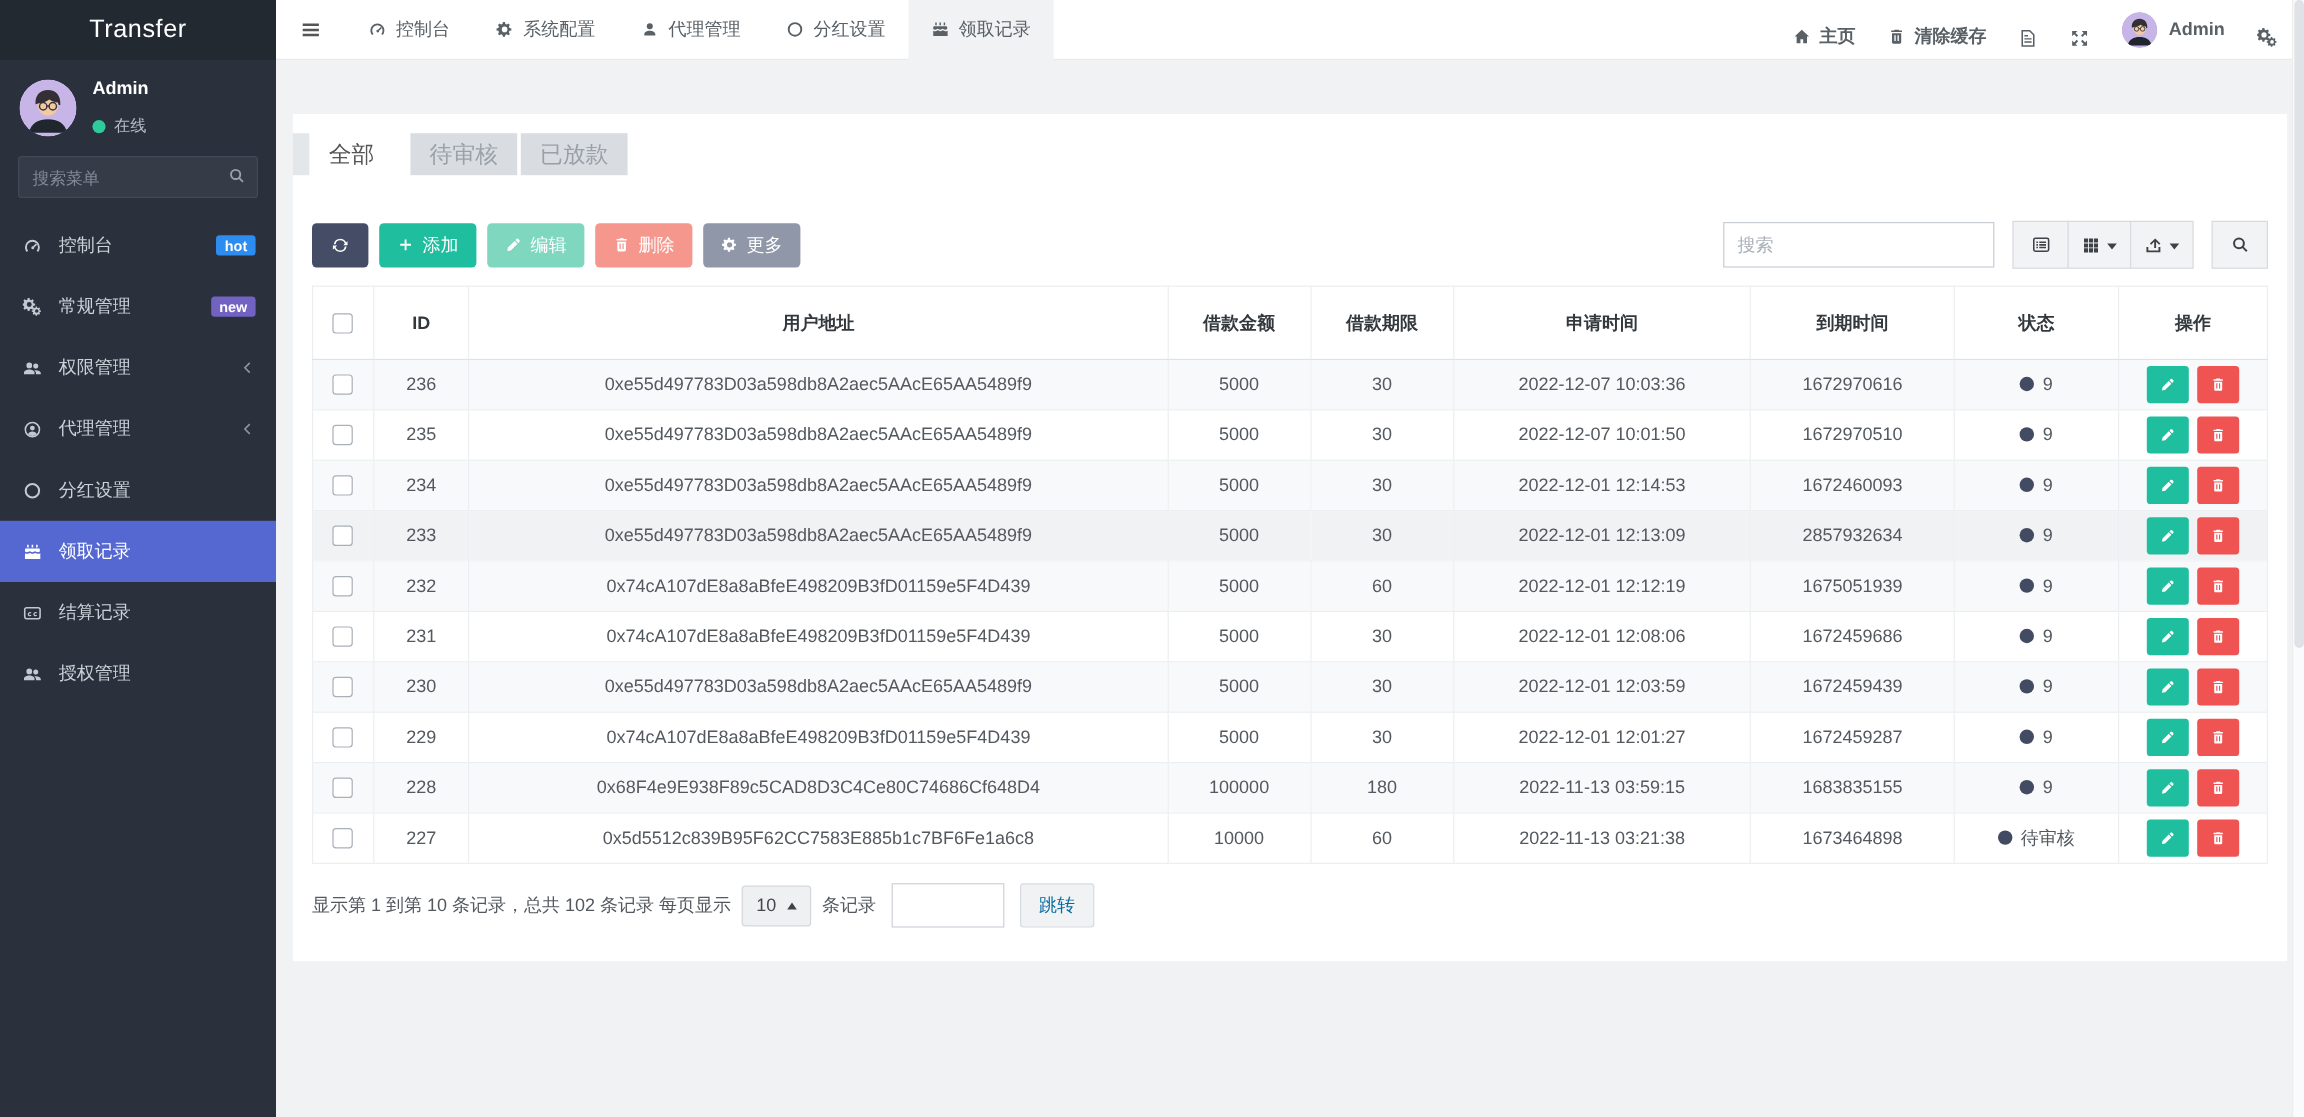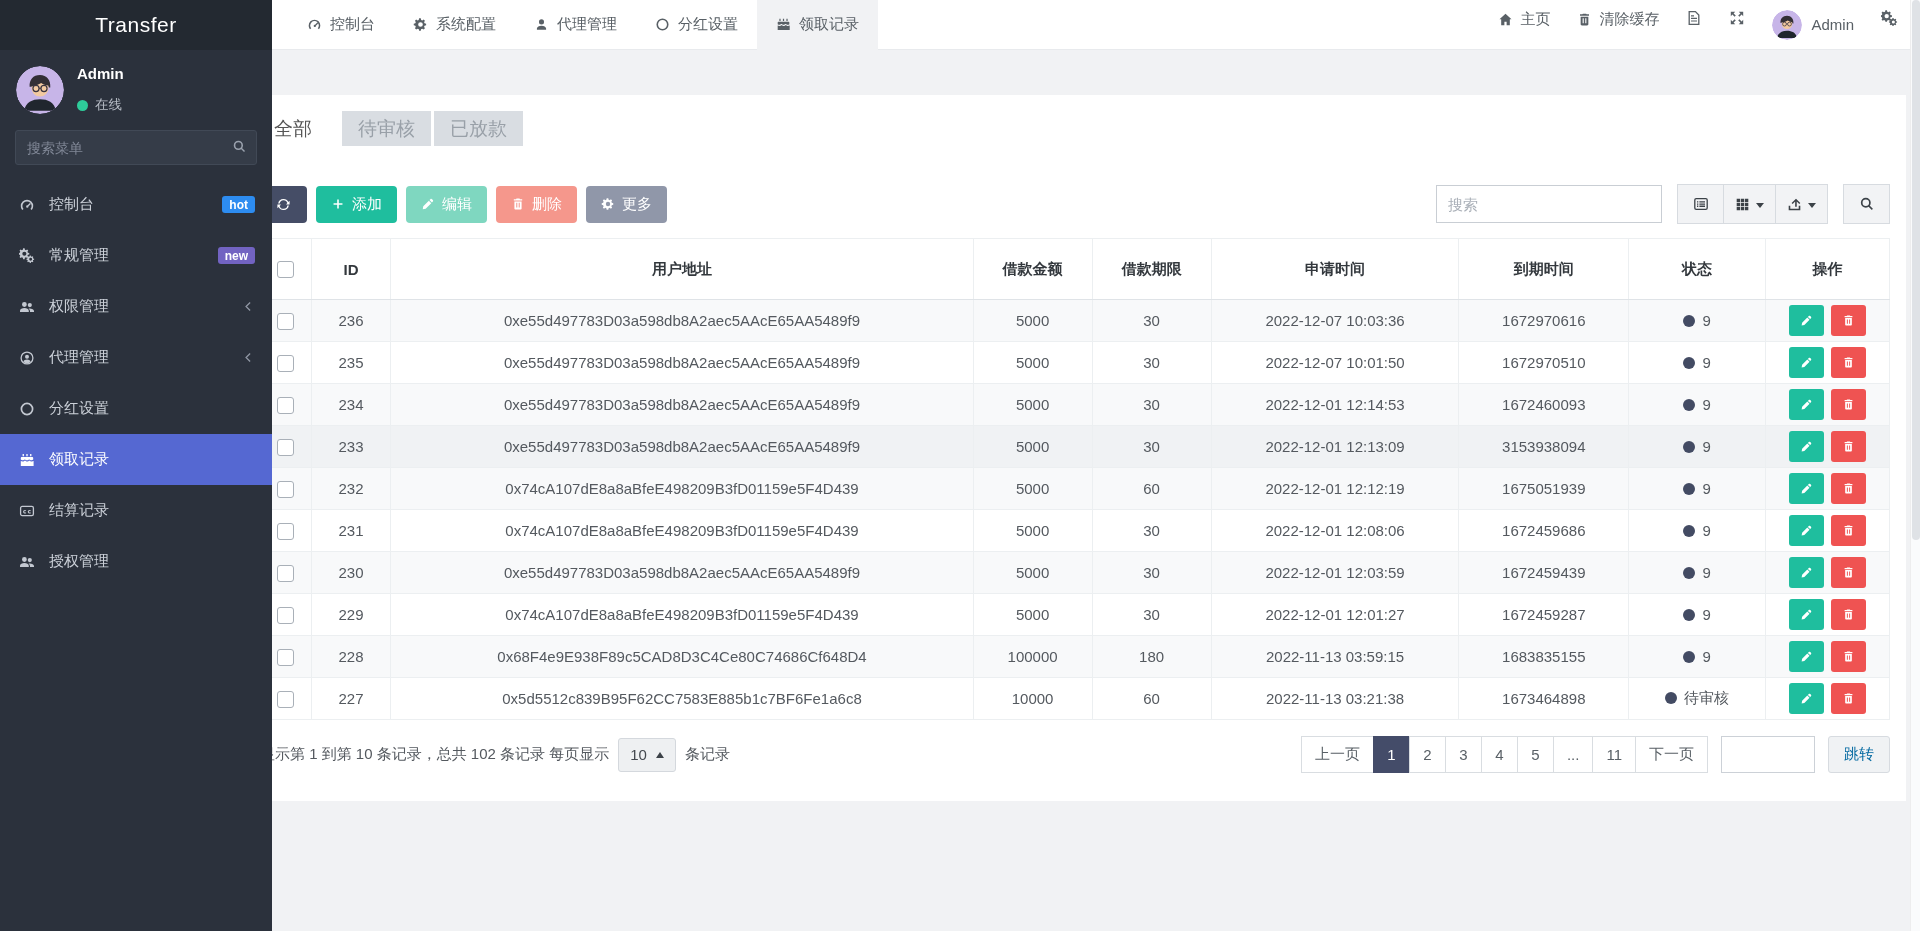--- a/index.html
+++ b/index.html
@@ -1,20 +1,20 @@
 <!DOCTYPE html>
 <html><head>
 <meta charset="utf-8">
 <style>
   html,body{margin:0;padding:0;width:1920px;height:931px;overflow:hidden;
     font-family:"Liberation Sans","DejaVu Sans",sans-serif;background:#f1f2f4;}
   *{box-sizing:border-box;}
   .icon svg{display:block;}
   
-  .sidebar{position:absolute;left:0;top:0;width:272px;height:931px;background:#2b313c;color:#cfd3da;z-index:5;}
+  .sidebar{position:absolute;left:0;top:0;width:230px;height:931px;background:#2b313c;color:#cfd3da;z-index:5;}
   .brand{height:50px;background:#232931;color:#fff;font-size:21px;display:flex;align-items:center;justify-content:center;letter-spacing:.5px;}
   .user-panel{display:flex;align-items:center;gap:13px;padding:15px 16px 10px;}
   .avatar{width:48px;height:48px;border-radius:50%;overflow:hidden;flex:none;}
   .avatar svg{width:100%;height:100%;}
   .user-name{color:#fff;font-weight:bold;font-size:15px;}
   .user-status{display:flex;align-items:center;gap:7px;color:#b7bcc5;font-size:13.5px;margin-top:14px;}
   .status-dot{width:11px;height:11px;border-radius:50%;background:#2ecc9a;}
   .menu-search{margin:6px 15px 14px;position:relative;}
   .menu-search input{width:100%;height:35px;background:#353c48;border:1px solid #414956;border-radius:3px;color:#cfd3da;padding:0 32px 0 11px;font-size:14px;outline:none;font-family:inherit;}
   .menu-search input::placeholder{color:#818897;}
@@ -26,21 +26,21 @@
   .badge{margin-left:auto;font-size:12px;color:#fff;padding:2.5px 7px;border-radius:3px;font-weight:bold;line-height:1;}
   .side-chevron{margin-left:auto;color:#8f96a3;display:flex;}
   
   .main{margin-left:230px;height:931px;}
   .navbar{height:50px;background:#fff;display:flex;align-items:center;border-bottom:1px solid #e8eaed;padding-right:22px;}
   .nav-burger{width:58px;display:flex;justify-content:center;color:#555;cursor:pointer;}
   .top-tabs{display:flex;height:50px;}
   .top-tab{display:flex;align-items:center;gap:8px;padding:0 19px;font-size:15px;color:#596066;cursor:pointer;}
   .top-tab .icon{display:flex;color:#596066;}
   .top-tab.active{background:#f1f2f4;}
-  .nav-right{margin-left:auto;display:flex;align-items:flex-start;gap:27px;color:#596066;font-size:15px;}
+  .nav-right{margin-left:auto;display:flex;align-items:flex-end;gap:27px;color:#596066;font-size:15px;font-weight:bold;}
   .nav-link{display:flex;align-items:center;gap:7px;cursor:pointer;}
   .nav-avatar{width:30px;height:30px;border-radius:50%;overflow:hidden;}
   .nav-avatar svg{width:100%;height:100%;}
   .nav-user{display:flex;align-items:center;gap:9px;cursor:pointer;}
   
   .content{padding:45px 14px 0;}
   .panel{background:#fff;min-height:676px;}
   .tabs-row{display:flex;padding:16px 0 0 0;}
   .tabs-row::before{content:"";width:14px;height:35px;background:#e4e7ea;}
   .ctab{height:35px;display:flex;align-items:center;padding:0 16px;font-size:19px;background:#d9dde2;color:#99a0a8;cursor:pointer;margin-right:3px;}
@@ -493,21 +493,21 @@
                     </svg>
                   </button></td>
               </tr>
               <tr class=" hovered">
                 <td><span class="cb"></span></td>
                 <td>233</td>
                 <td>0xe55d497783D03a598db8A2aec5AAcE65AA5489f9</td>
                 <td>5000</td>
                 <td>30</td>
                 <td>2022-12-01 12:13:09</td>
-                <td>3153938094</td>
+                <td>2857932634</td>
                 <td><span class="sdot"></span><span>9</span></td>
                 <td><button class="op op-edit">
                     <svg viewBox="0 0 16 16" width="13" height="13" fill="currentColor" aria-hidden="true">
                       <path d="M11.7 2.1c-.33 0-.66.13-.92.38l-1.06 1.06 2.74 2.74 1.06-1.06c.5-.5.5-1.33 0-1.84l-.9-.9a1.3 1.3 0 0 0-.92-.38zM8.98 4.28 2.6 10.66 2 14l3.34-.6 6.38-6.38z"></path>
                     </svg>
                   </button><button class="op op-del">
                     <svg viewBox="0 0 16 16" width="13" height="13" fill="currentColor" aria-hidden="true">
                       <path d="M6.3 1.8l-.57.7H3.2v1.5h9.6V2.5h-2.53l-.57-.7zM3.9 5v8c0 .72.58 1.3 1.3 1.3h5.6c.72 0 1.3-.58 1.3-1.3V5zm2.1 1.7h1.2v5.2H6zm2.8 0h1.2v5.2H8.8z"></path>
                     </svg>
                   </button></td>
@@ -629,31 +629,20 @@
             </tbody>
         </table>
 
         <div class="table-footer">
           <span>显示第 1 到第 10 条记录，总共 102 条记录 每页显示</span>
           <span class="page-size">
             <span>10</span>
             <span class="caret-up"></span>
           </span>
           <span>条记录</span>
-          <div class="pagination" id="pagination">
-              <span class="page-item">上一页</span>
-              <span class="page-item active">1</span>
-              <span class="page-item">2</span>
-              <span class="page-item">3</span>
-              <span class="page-item">4</span>
-              <span class="page-item">5</span>
-              <span class="page-item">...</span>
-              <span class="page-item">11</span>
-              <span class="page-item">下一页</span>
-            </div>
           <input class="jump-input" style="">
           <button class="jump-btn">跳转</button>
         </div>
       </div>
     </div>
   </div>
 </div>
 
 <div class="scrollbar">
     <div class="thumb"></div>

